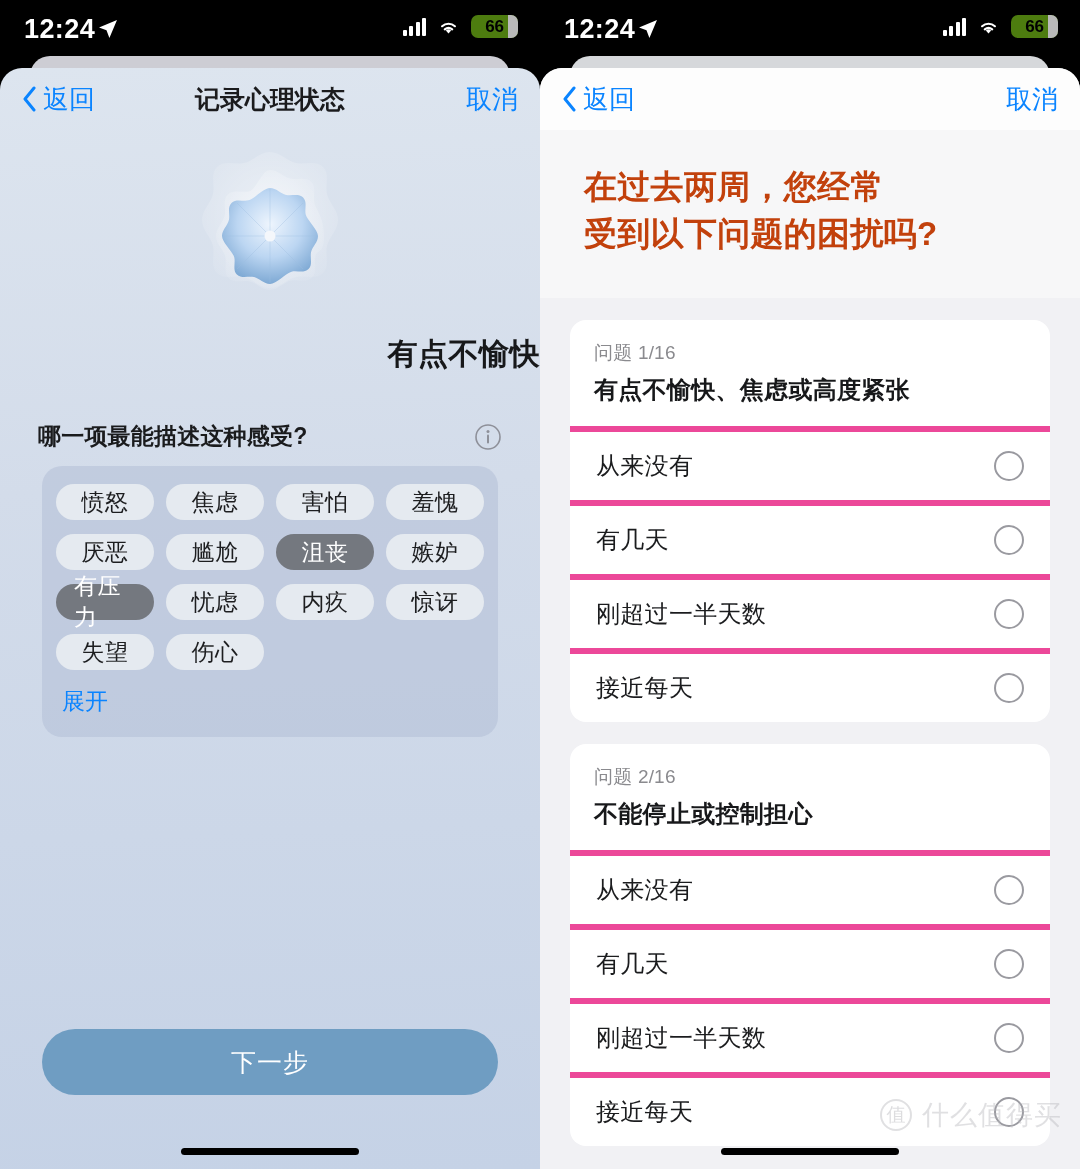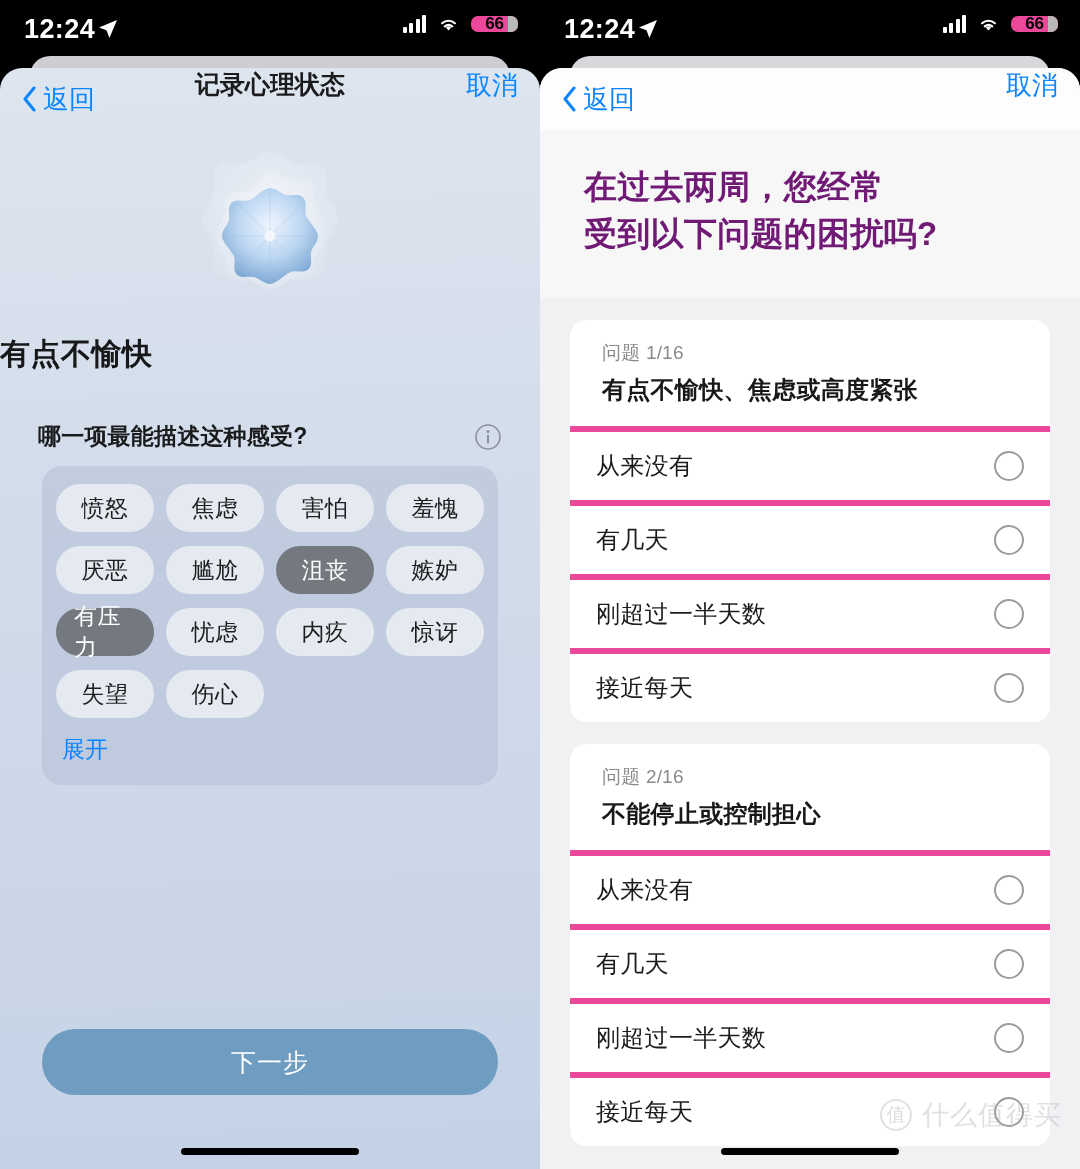--- a/index.html
+++ b/index.html
@@ -17,100 +17,100 @@
     font-size:27px; font-weight:600; letter-spacing:.4px;
   }
   .sb-loc { position:absolute; left:96px; top:17px; width:24px; height:24px; }
   .sb-right { position:absolute; right:22px; top:15px; display:flex; align-items:center; gap:10px; }
   .sig { display:flex; align-items:flex-end; gap:2.5px; height:18px; }
   .sig i { display:block; width:4px; background:#fff; border-radius:1px; }
   .sig i:nth-child(1){ height:6px; } .sig i:nth-child(2){ height:10px; }
   .sig i:nth-child(3){ height:14px; } .sig i:nth-child(4){ height:18px; }
   .wifi { width:25px; height:18px; }
   .batt {
-    position:relative; width:47px; height:16px; border-radius:7px;
-    background:#ec4899; display:flex; align-items:center; justify-content:center;
+    position:relative; width:47px; height:23px; border-radius:7px;
+    background:#4d7c0f; display:flex; align-items:center; justify-content:center;
     overflow:hidden;
   }
   .batt .fillbg { position:absolute; right:0; top:0; bottom:0; width:22%; background:#b9b9b9; }
   .batt .num { position:relative; font-size:17px; font-weight:700; color:#000; letter-spacing:-.3px; }
 
   
   .sheet-back {
     position:absolute; left:30px; right:30px; top:56px; height:60px;
     background:#cdcdd4; border-radius:20px 20px 0 0;
   }
   .sheet-back.dark { background:#d6d8db; }
   .sheet {
     position:absolute; left:0; right:0; top:68px; bottom:0;
     border-radius:22px 22px 0 0; overflow:hidden;
   }
 
   
   .sheet.mood { background:linear-gradient(178deg,#dde5ef 0%,#d3dcea 38%,#c5d2e6 100%); }
   .navbar {
-    position:relative; height:62px; display:flex; 
+    position:relative; height:62px; display:flex; align-items:center;
     padding:0 22px; flex-shrink:0;
   }
   .nav-back { display:flex; align-items:center; gap:6px; color:#0a84ff; font-size:26px; }
   .chev { width:15px; height:26px; flex-shrink:0; }
   .nav-title {
     position:absolute; left:0; right:0; text-align:center;
     font-size:25px; font-weight:700; color:#1b1b1d; pointer-events:none;
   }
   .nav-cancel { margin-left:auto; color:#0a84ff; font-size:26px; }
 
   .mood-art { margin:22px auto 0; width:180px; height:176px; display:block; }
   .mood-label {
-    text-align:left; font-size:30px; font-weight:700; color:#17181a;
+    text-align:right; font-size:30px; font-weight:700; color:#17181a;
     margin-top:6px; letter-spacing:.5px;
   }
 
   .q-row {
     display:flex; align-items:center; justify-content:space-between;
     margin:46px 30px 0; padding:0 8px;
   }
   .q-text { font-size:23px; font-weight:700; color:#1a1b1d; letter-spacing:.2px; }
   .info-icon { width:28px; height:28px; flex-shrink:0; }
 
   .chipbox {
     margin:14px 42px 0; background:rgba(183,194,216,.62);
     border-radius:20px; padding:18px 14px 10px 14px;
   }
   .chiprow { display:flex; gap:12px; margin-bottom:14px; }
   .chip {
-    min-width:98px; height:48px; border-radius:24px; background:#e5eaf0;
+    min-width:98px; height:36px; border-radius:24px; background:#e5eaf0;
     display:flex; align-items:center; justify-content:center;
     font-size:23px; color:#1d1e20; padding:0 18px; letter-spacing:.5px;
   }
   .chip.sel { background:#74787f; color:#fff; }
   .expand { color:#0a84ff; font-size:23px; padding:2px 6px 10px 6px; }
 
   .next-btn {
     position:absolute; left:42px; right:42px; bottom:74px; height:66px;
     background:#6f9dc2; border-radius:33px;
     display:flex; align-items:center; justify-content:center;
     color:#fff; font-size:25px; letter-spacing:1px;
   }
 
   
   .sheet.quiz { background:#f1f1f4; }
   .quiz-nav { background:#fdfdfd; }
   .quiz-head {
     background:#f7f7f8; padding:34px 44px 40px;
   }
   .quiz-head h1 {
-    font-size:33px; font-weight:700; color:#701a75; line-height:1.42; letter-spacing:.3px;
+    font-size:33px; font-weight:700; color:#c2410c; line-height:1.42; letter-spacing:.3px;
   }
   .scroll { position:absolute; left:0; right:0; top:62px; bottom:0; }
   .card {
     background:#fff; border-radius:16px; margin:22px 30px 0;
     overflow:hidden;
   }
-  .card-head { padding:20px 32px 20px; }
+  .card-head { padding:20px 24px 20px; }
   .qnum { font-size:19px; color:#8a8a8e; margin-bottom:8px; letter-spacing:.2px; }
   .qtitle { font-size:24px; font-weight:700; color:#17181a; letter-spacing:.3px; }
   .opt {
     display:flex; align-items:center; justify-content:space-between;
     padding:18px 26px; border-top:6px solid #ec4899;
   }
   .opt-label { font-size:24px; color:#1b1c1e; letter-spacing:.3px; }
   .radio {
     width:30px; height:30px; border-radius:50%;
     border:2px solid #9a9aa0; flex-shrink:0;

